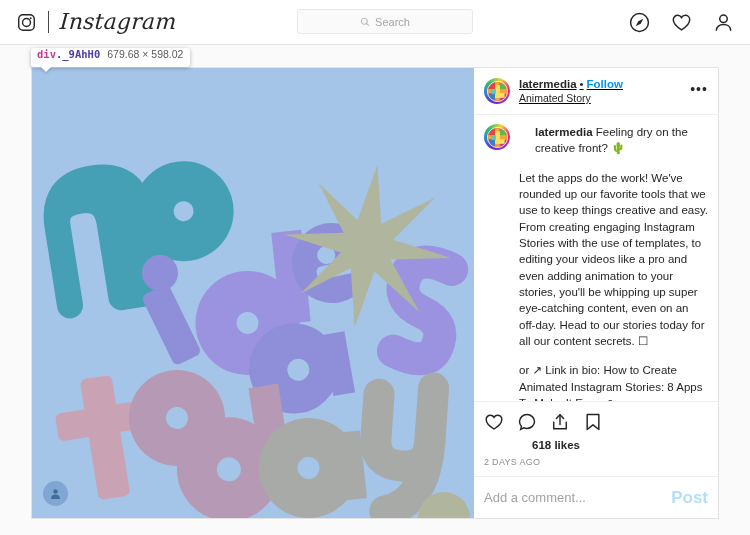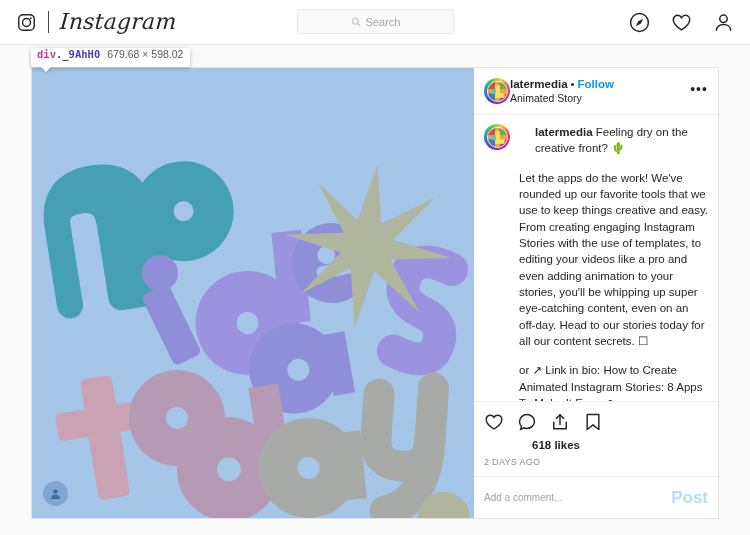--- a/index.html
+++ b/index.html
@@ -24,21 +24,21 @@
     margin: 0 11px 0 12px; opacity: .85;
   }
   .wordmark {
     font-family: "DejaVu Serif", serif;
     font-size: 22px; color: #262626; letter-spacing: .2px;
     font-style: italic; line-height: 1;
     transform: skewX(-4deg);
   }
   .search-wrap {
     position: absolute; left: 297px; top: 9px;
-    width: 157px; height: 25px;
+    width: 176px; height: 25px;
     background: #fafafa; border: 1px solid #e8e8e8; border-radius: 3px;
     display: flex; align-items: center; justify-content: center; gap: 5px;
   }
   .search-text { font-size: 11px; color: #a5a5a5; }
   .mag { width: 10px; height: 10px; display: block; opacity: .55; }
   .nav-right {
     position: absolute; right: 16px; top: 0; height: 45px;
     display: flex; align-items: center; gap: 21px;
   }
   .nav-ico { width: 21px; height: 21px; display: block; }
@@ -102,21 +102,21 @@
     width: 26px; height: 26px; border-radius: 50%; flex: 0 0 26px;
     background: conic-gradient(from 20deg,#f9ce34,#ee2a7b,#a22ec2,#6228d7,#2b7fd9,#28c76f,#f9ce34);
     display: flex; align-items: center; justify-content: center;
     position: relative;
   }
   .avatar-inner {
     width: 21px; height: 21px; border-radius: 50%;
     border: 1.5px solid #fff; overflow: hidden; position: relative;
     background: #e8522e;
   }
-  .head-names { line-height: 1.18; overflow: hidden; }
+  .head-names { margin-left: 9px; line-height: 1.18; overflow: hidden; text-decoration: underline; }
   .head-row1 { font-size: 11.5px; color: #262626; white-space: nowrap; }
   .head-row1 b { font-weight: bold; }
   .head-dot { color: #262626; margin: 0 3px; }
   .follow { color: #0095f6; font-weight: bold; cursor: pointer; }
   .head-row2 { font-size: 10.5px; color: #262626; margin-top: 1px; }
   .dots-btn {
     margin-left: auto; width: 22px; height: 22px;
     display: flex; align-items: center; justify-content: center;
     color: #262626; font-size: 14px; letter-spacing: 1px; cursor: pointer;
     padding-bottom: 5px;
@@ -153,21 +153,21 @@
   .ago {
     font-size: 9px; color: #8e8e8e; letter-spacing: .3px;
     margin-top: 6px; padding-bottom: 9px; text-transform: uppercase;
   }
   .comment-bar {
     flex: 0 0 42px; border-top: 1px solid #efefef;
     display: flex; align-items: center; padding: 0 10px;
   }
   .comment-input {
     flex: 1 1 auto; border: 0; outline: 0; background: transparent;
-    font-family: "Liberation Sans", sans-serif; font-size: 10px; color: #262626;
+    font-family: "Liberation Sans", sans-serif; font-size: 13px; color: #262626;
   }
   .comment-input::placeholder { color: #a3a3a3; }
   .post-btn {
     font-size: 17px; font-weight: bold; color: #b2dffc; cursor: pointer;
   }
 </style>
 </head>
 <body>
 
 <div id="app">

